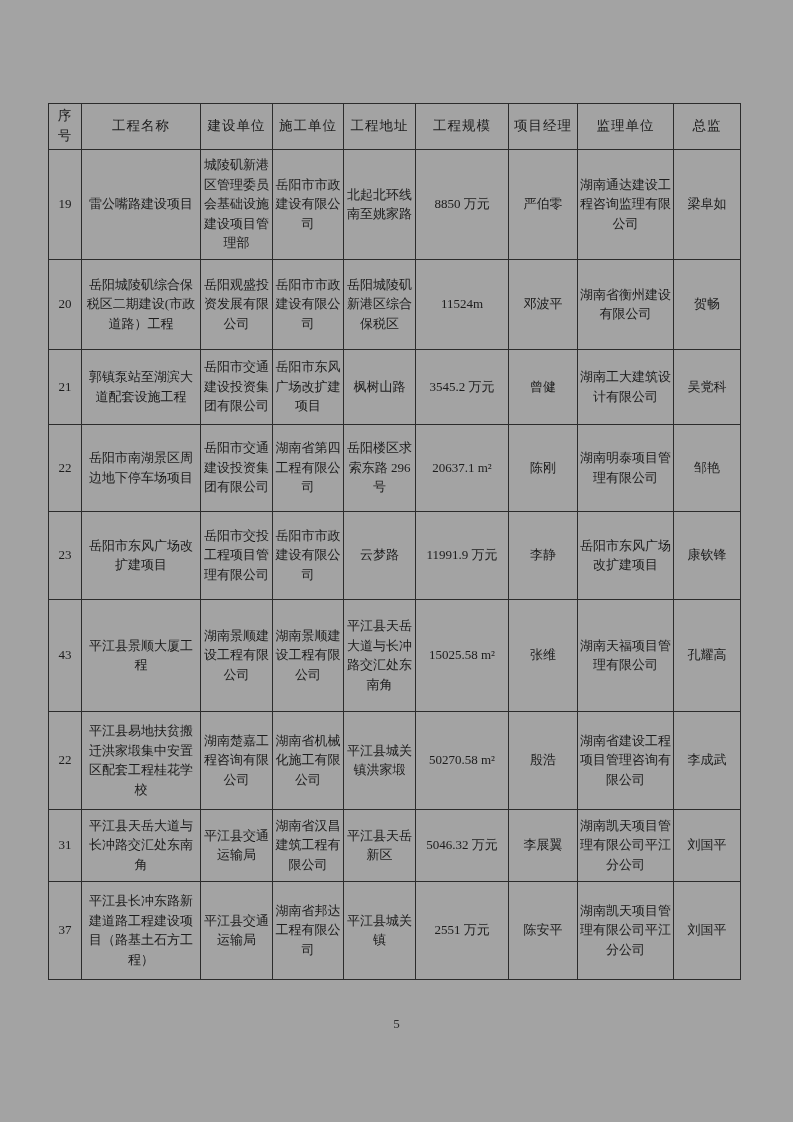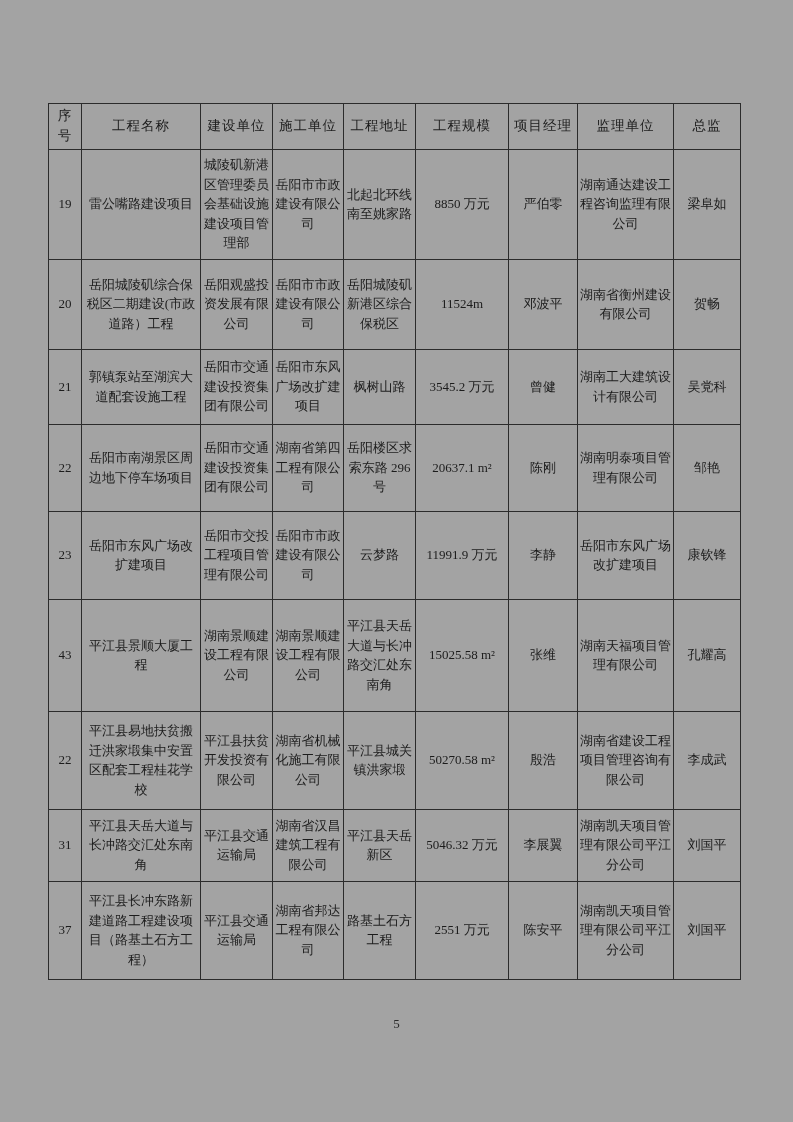--- a/index.html
+++ b/index.html
@@ -146,21 +146,21 @@
         <td>湖南景顺建设工程有限公司</td>
         <td>平江县天岳大道与长冲路交汇处东南角</td>
         <td>15025.58 m²</td>
         <td>张维</td>
         <td>湖南天福项目管理有限公司</td>
         <td>孔耀高</td>
       </tr>
       <tr class="rh6">
         <td>22</td>
         <td>平江县易地扶贫搬迁洪家塅集中安置区配套工程桂花学校</td>
-        <td>平江县扶贫开发投资有限公司</td>
+        <td>湖南楚嘉工程咨询有限公司</td>
         <td>湖南省机械化施工有限公司</td>
         <td>平江县城关镇洪家塅</td>
         <td>50270.58 m²</td>
         <td>殷浩</td>
         <td>湖南省建设工程项目管理咨询有限公司</td>
         <td>李成武</td>
       </tr>
       <tr class="rh7">
         <td>31</td>
         <td>平江县天岳大道与长冲路交汇处东南角</td>
@@ -170,21 +170,21 @@
         <td>5046.32 万元</td>
         <td>李展翼</td>
         <td>湖南凯天项目管理有限公司平江分公司</td>
         <td>刘国平</td>
       </tr>
       <tr class="rh8">
         <td>37</td>
         <td>平江县长冲东路新建道路工程建设项目（路基土石方工程）</td>
         <td>平江县交通运输局</td>
         <td>湖南省邦达工程有限公司</td>
-        <td>路基土石方工程</td>
+        <td>平江县城关镇</td>
         <td>2551 万元</td>
         <td>陈安平</td>
         <td>湖南凯天项目管理有限公司平江分公司</td>
         <td>刘国平</td>
       </tr>
     </tbody>
   </table>
 
   <div class="page-number">5</div>
 

